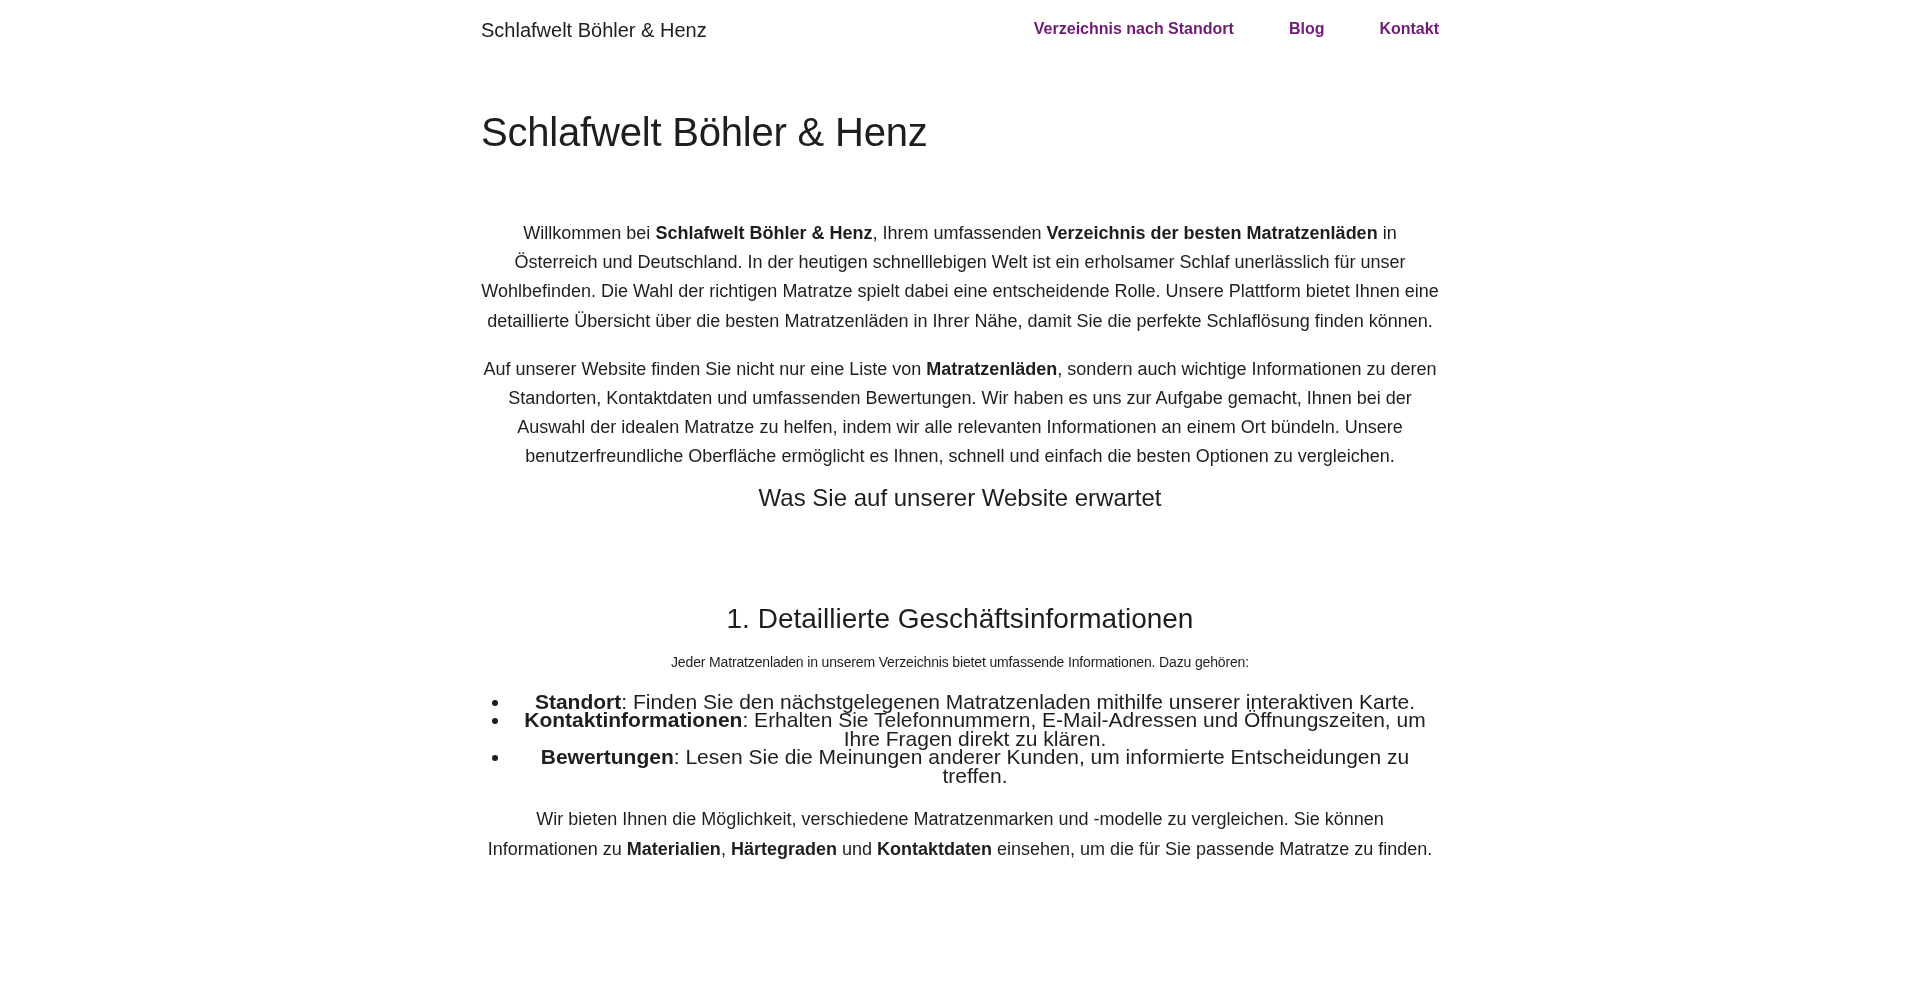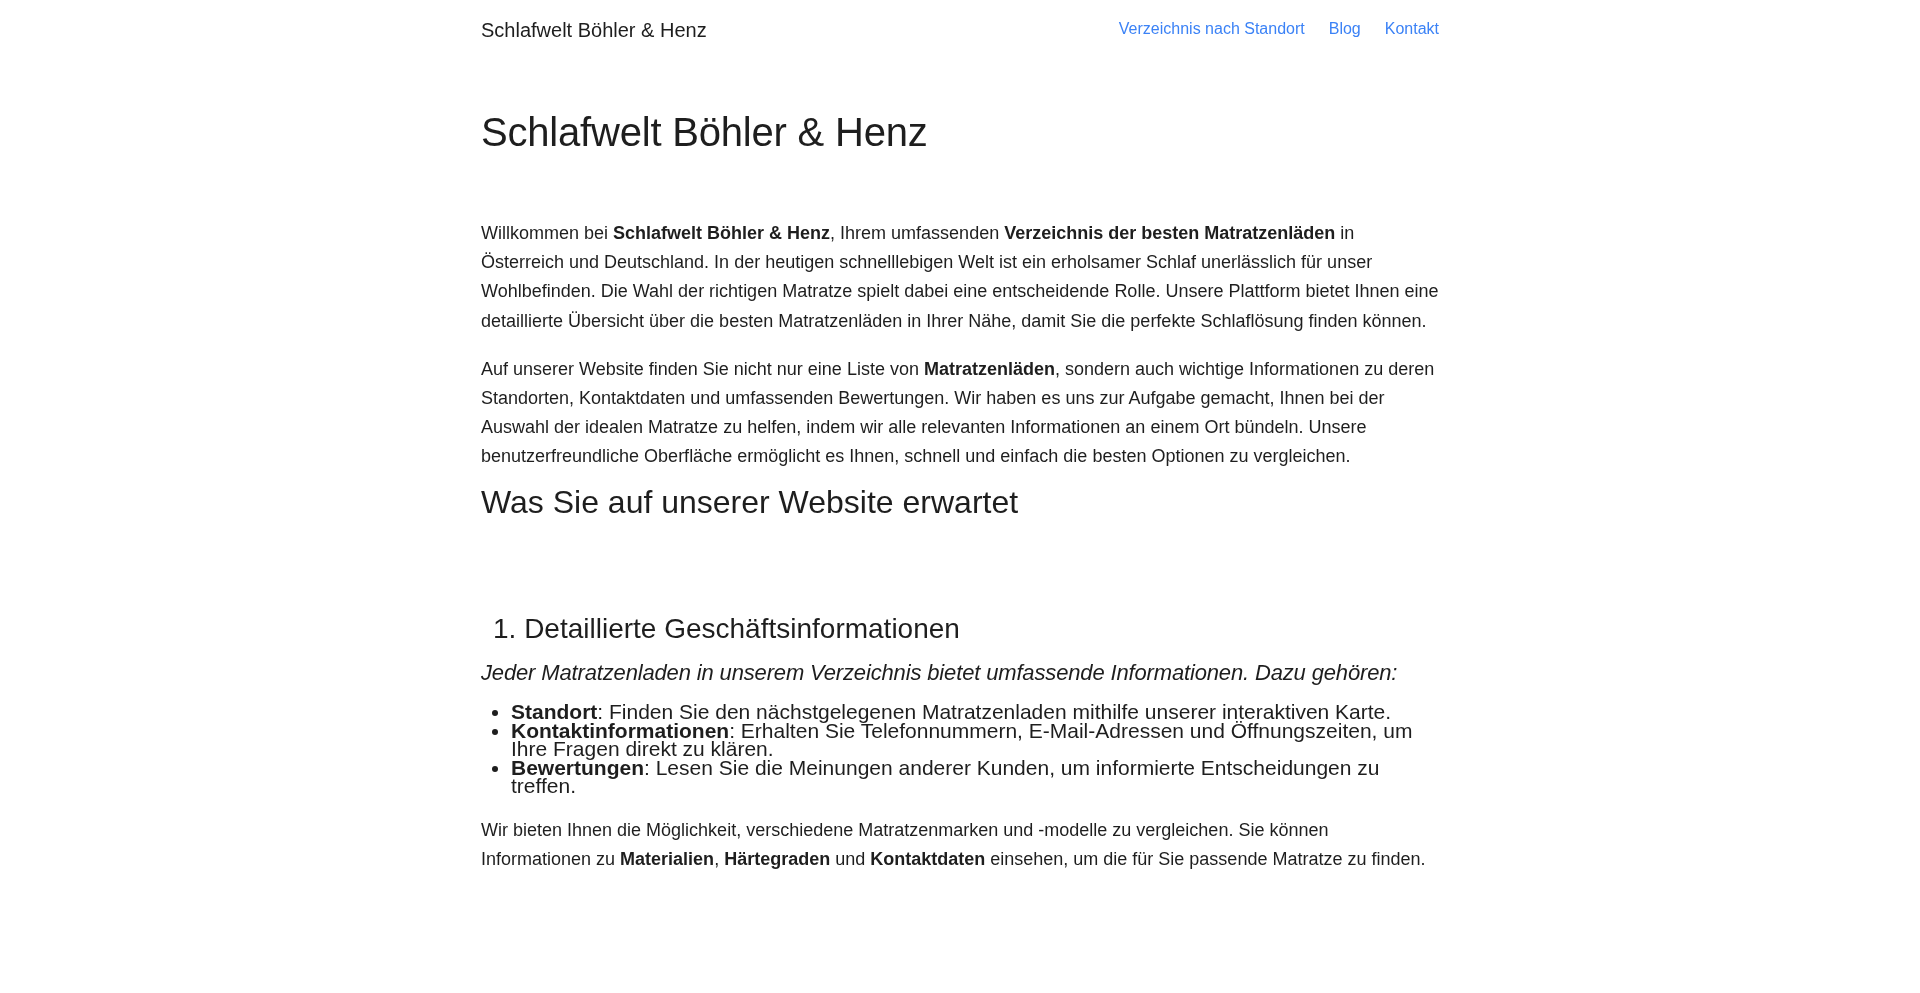--- a/index.html
+++ b/index.html
@@ -23,57 +23,57 @@
     }
     .site-title {
       font-size: 20px;
       color: #1e1e1e;
       text-decoration: none;
       margin-top: 0px;
     }
     nav.primary-nav { display: flex; gap: 0; margin-top: -2px; }
     nav.primary-nav a {
       font-size: 16px;
-      color: #3b82f6;
+      color: #701a75;
       text-decoration: none;
-      margin-left: 24px;
+      margin-left: 55px;
+      font-weight: bold;
     }
     h1.page-title {
       font-size: 40px;
       font-weight: 400;
       margin: 48px 0 0 0;
       line-height: 1.2;
       letter-spacing: -0.2px;
     }
-    .content { margin-top: 63px; }
+    .content { margin-top: 63px; text-align: center; }
     .content p {
       font-size: 18px;
       line-height: 29.2px;
       margin: 0 0 19px 0;
     }
     .content p strong { font-weight: 700; }
     h2.section-title {
-      font-size: 32px;
+      font-size: 24px;
       font-weight: 400;
       margin: -9px 0 0 0;
       line-height: 1.3;
     }
     .spacer-after-h2 { height: 76px; }
     h3.sub-title {
       font-size: 28px;
       font-weight: 400;
       margin: 12px;
       line-height: 1.25;
     }
     p.condensed {
-      font-size: 22px;
+      font-size: 14px;
       line-height: 29px;
       margin: 7px 0 16px 0 !important;
       letter-spacing: -0.15px;
-      font-style: italic;
     }
     ul.features {
       margin: 0 0 20px 0;
       padding-left: 30px;
       font-size: 21px;
       line-height: 18.5px;
     }
     ul.features li { margin: 0; }
     h3.sub-title.second { margin-top: 0; }
     p.after-h3 { margin-top: 7px !important; }

